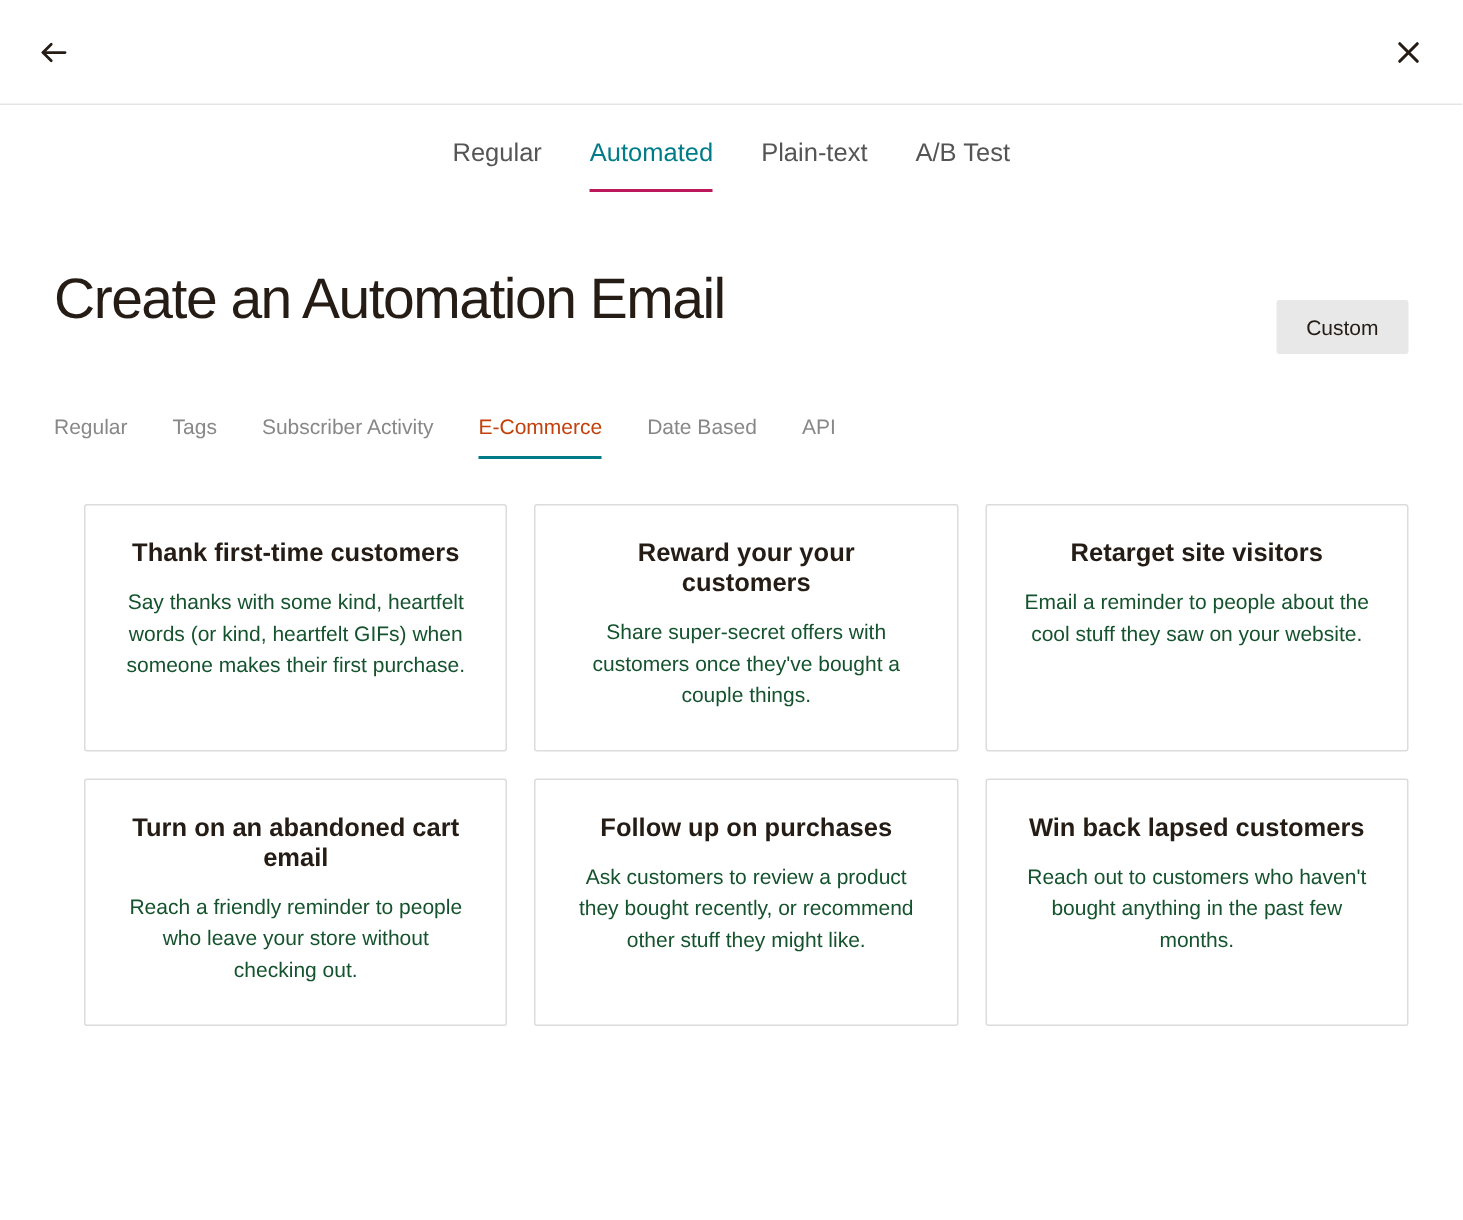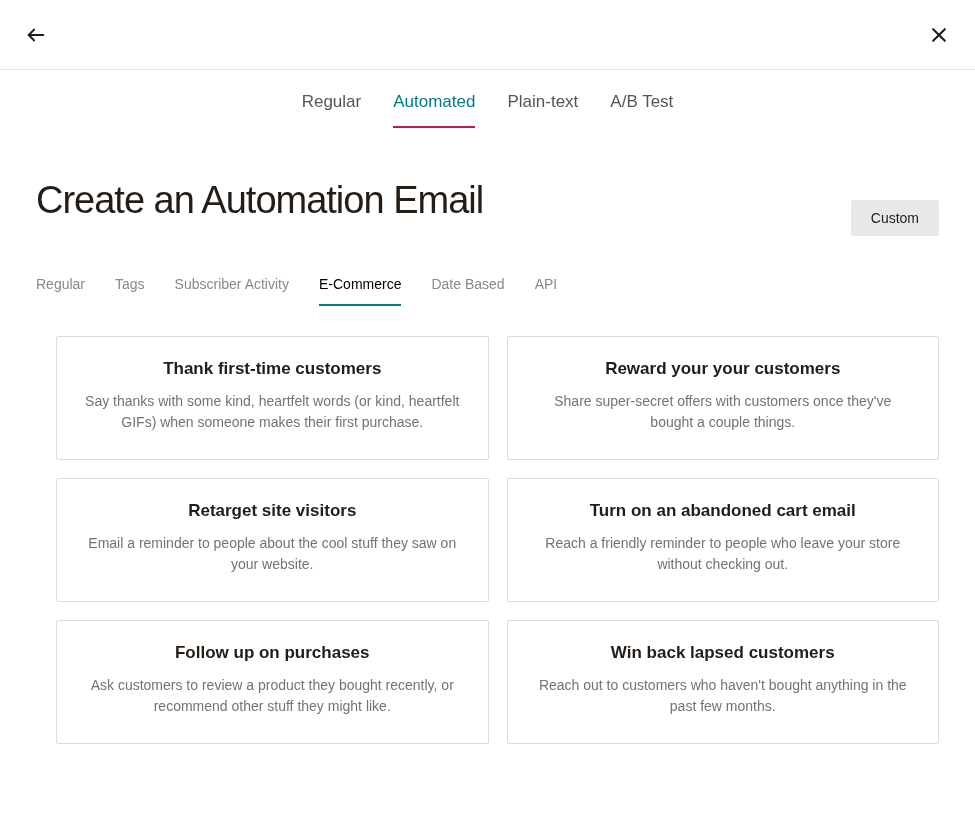--- a/index.html
+++ b/index.html
@@ -81,45 +81,45 @@
       margin-bottom: 30px;
     }
     .sub-tab {
       font-size: 14px;
       color: #888888;
       cursor: pointer;
       padding-bottom: 12px;
       font-weight: 500;
     }
     .sub-tab.active {
-      color: #000000;
+      color: #c2410c;
       border-bottom: 2px solid #007c89;
     }
     .cards-grid {
       display: grid;
-      grid-template-columns: repeat(2, 1fr);
+      grid-template-columns: repeat(3, 1fr);
       gap: 18px;
       padding-left: 20px;
     }
     .card {
       border: 1px solid #dcdcdc;
       padding: 22px 24px 26px 24px;
       text-align: center;
       cursor: pointer;
       border-radius: 2px;
     }
     .card-title {
       font-size: 17px;
       font-weight: 600;
       color: #241c15;
       margin-bottom: 12px;
     }
     .card-desc {
       font-size: 14px;
-      color: #737373;
+      color: #14532d;
       line-height: 1.5;
     }
   </style>
 </head>
 <body>
 
 <div class="topbar">
   <div class="icon-btn">
     <svg width="22" height="22" viewBox="0 0 24 24" fill="none" stroke="#241c15" stroke-width="2" stroke-linecap="round" stroke-linejoin="round">
       <line x1="20" y1="12" x2="4" y2="12"></line>

